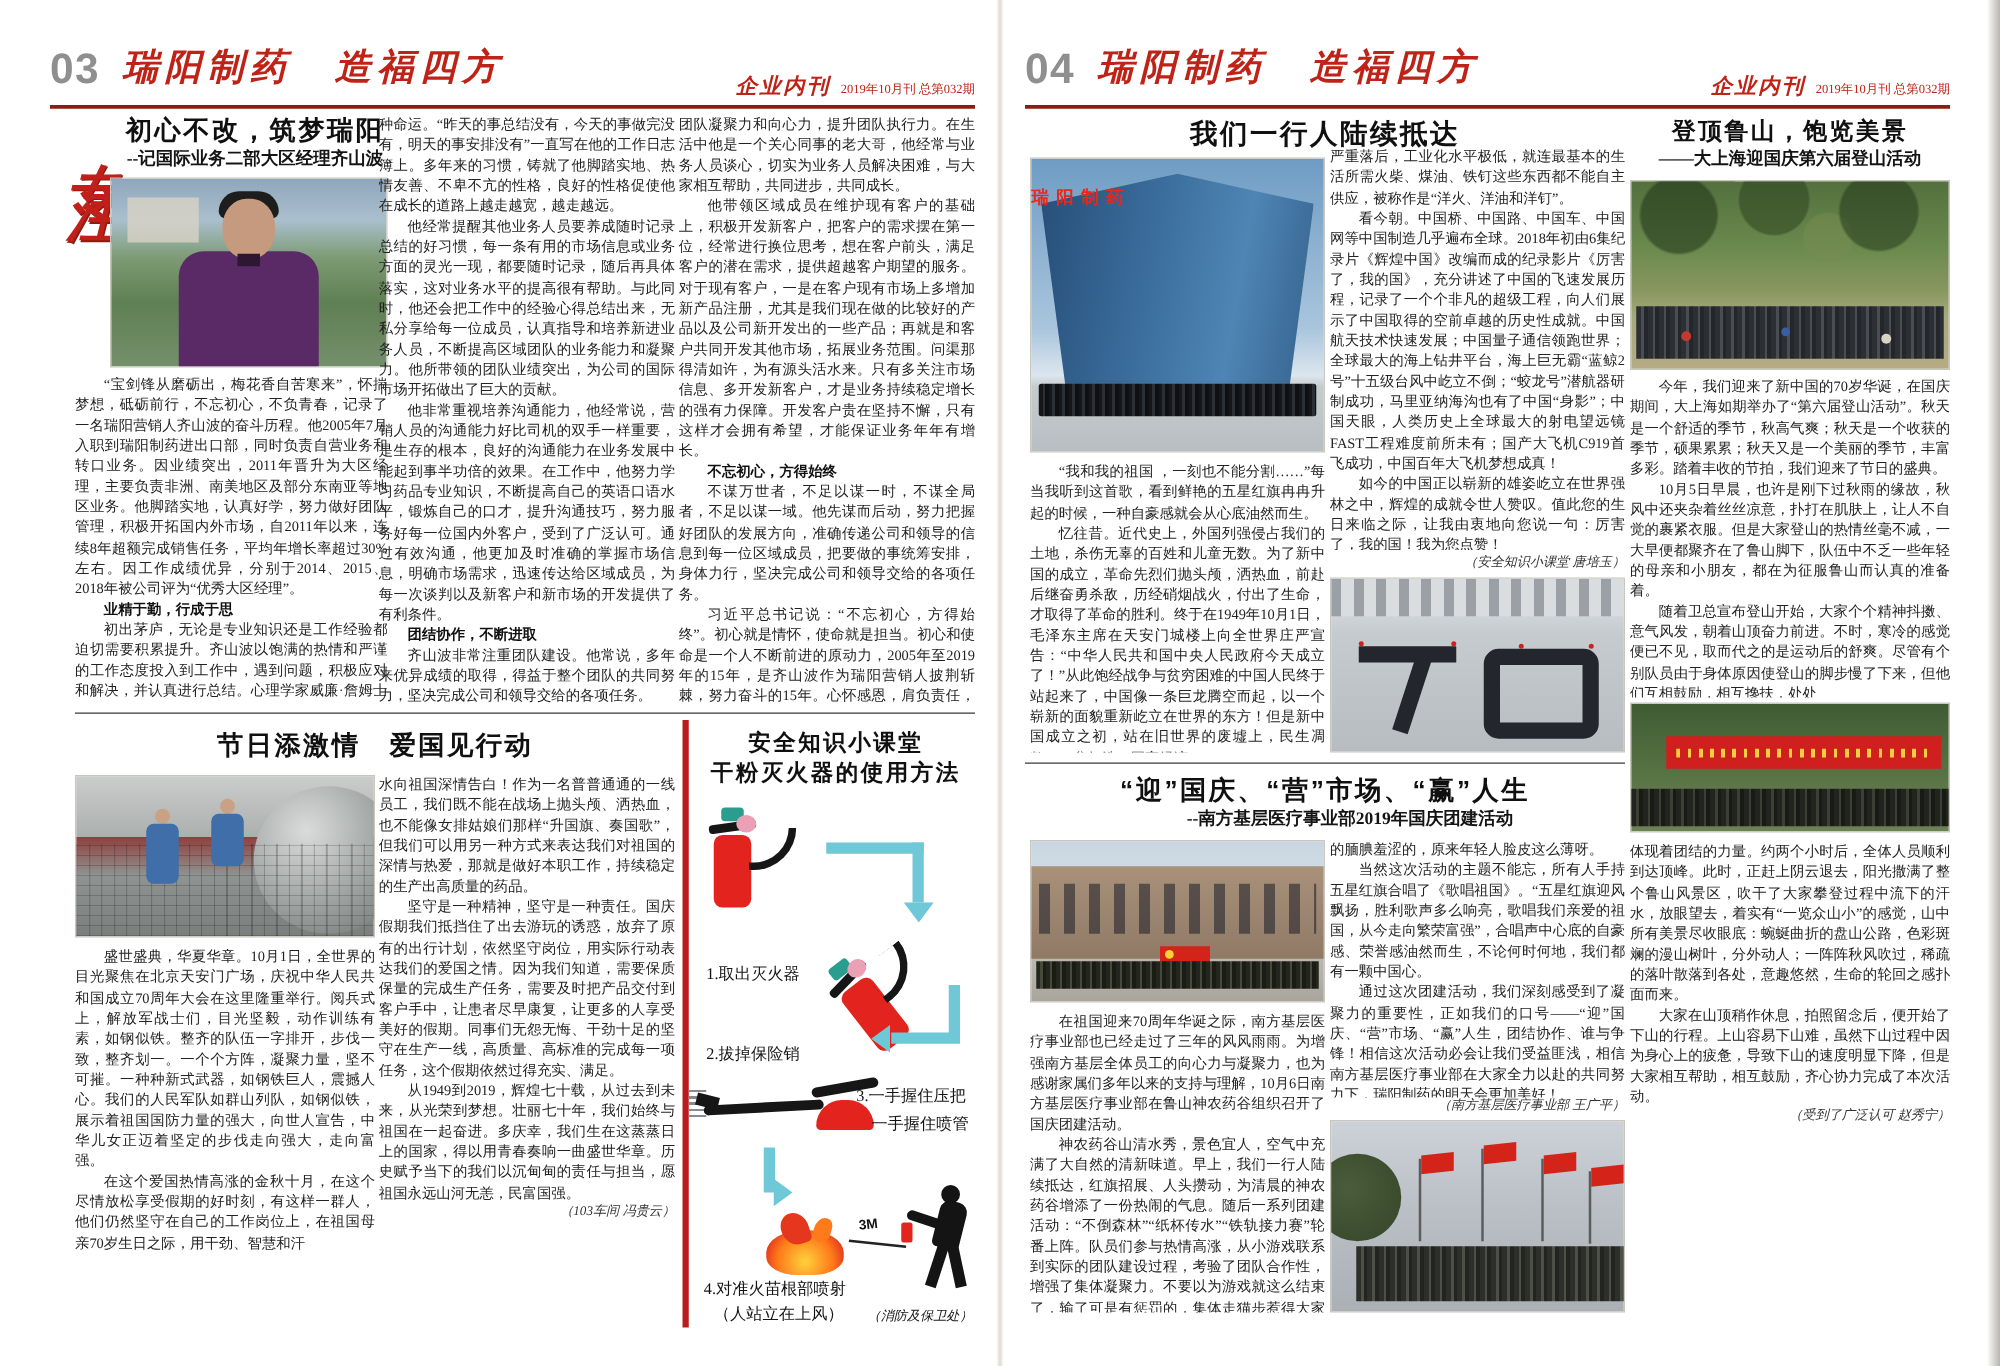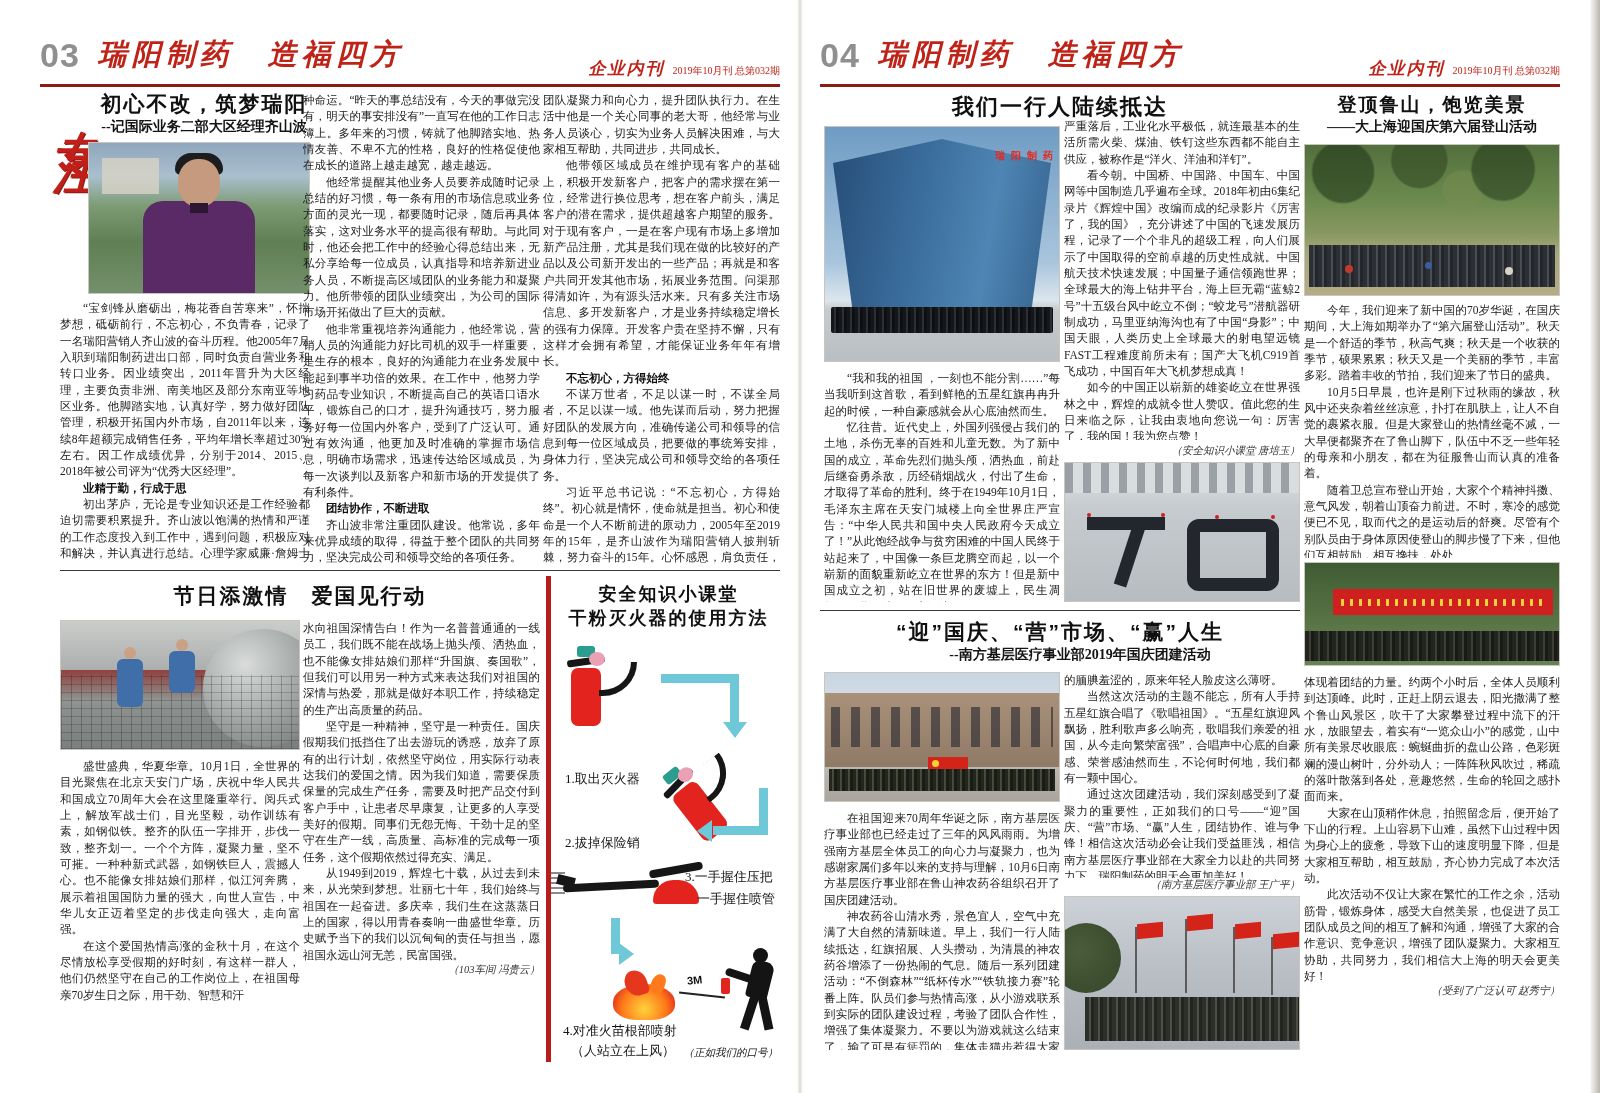--- a/index.html
+++ b/index.html
@@ -41,21 +41,21 @@
 
   .ph-factory{background:linear-gradient(180deg,#cbcdcb,#abafad 38%,#90403d 0,#8f9492 62%,#7a7f7d)}
   .ph-factory .tank{position:absolute;right:-24px;top:8px;width:120px;height:118px;border-radius:50%;background:radial-gradient(circle at 35% 30%,#d9dcdb,#949997 62%,#6e7371)}
   .ph-factory .grid{position:absolute;left:0;right:0;bottom:0;height:58%;background:repeating-linear-gradient(90deg,rgba(0,0,0,.22) 0 1px,transparent 1px 10px),repeating-linear-gradient(0deg,rgba(0,0,0,.18) 0 1px,transparent 1px 8px)}
   .worker{position:absolute}
   .worker .w-head{width:12px;height:12px;border-radius:50%;background:#caa184;margin-left:7px}
   .worker .w-body{width:26px;height:48px;border-radius:6px;background:#3f6ea8}
 
   .ph-building{background:linear-gradient(180deg,#6f9cc4,#a9c5dd 58%,#dbe6ee 74%,#c6cbce 78%,#b9bec2 100%)}
   .ph-building .bld{position:absolute;left:8px;right:8px;top:12px;height:172px;clip-path:polygon(0 14%,50% 0,100% 14%,91% 100%,9% 100%);background:linear-gradient(100deg,#274e79,#3c6f9e 42%,#4e85b4 70%,#35618c),repeating-linear-gradient(0deg,rgba(255,255,255,.10) 0 2px,transparent 2px 10px)}
-  .ph-building .sign{position:absolute;left:0;right:0;top:22px;text-align:right;color:#e8271d;font-weight:bold;font-size:10px;letter-spacing:6px}
+  .ph-building .sign{position:absolute;left:0;right:0;top:22px;text-align:left;color:#e8271d;font-weight:bold;font-size:14px;letter-spacing:6px}
   .ph-building .crowd{position:absolute;left:6px;right:6px;bottom:28px;height:26px;background:repeating-linear-gradient(90deg,#15171b 0 3px,#2b2f36 3px 5px,#0e1013 5px 8px);border-radius:2px}
 
   .ph-f70{background:linear-gradient(180deg,#e2e5e8,#c6cbcf 32%,#b7bcc0)}
   .ph-f70 .hall{position:absolute;left:0;right:0;top:0;height:30px;background:repeating-linear-gradient(90deg,#9aa0a6 0 8px,#d9dde0 8px 18px)}
   .ph-f70 .bar{position:absolute;background:#23262c}
   .ph-f70 .dotr{position:absolute;width:4px;height:4px;background:#cf1f1f;border-radius:50%}
   .ph-f70 .zero{position:absolute;right:20px;top:56px;width:92px;height:72px;border:13px solid #23262c;border-radius:12px}
 
   .ph-lushan{background:linear-gradient(180deg,#53703d,#6b8a4e 36%,#87975f 58%,#a6a87c 72%,#b5ab84),radial-gradient(circle at 20% 20%,#3f5a30 0 18%,transparent 19%)}
   .ph-lushan .leaves{position:absolute;inset:0;background:radial-gradient(circle at 15% 18%,rgba(30,50,22,.55) 0 12%,transparent 13%),radial-gradient(circle at 45% 10%,rgba(40,62,28,.5) 0 14%,transparent 15%),radial-gradient(circle at 78% 16%,rgba(30,50,22,.5) 0 13%,transparent 14%),radial-gradient(circle at 62% 30%,rgba(120,140,80,.5) 0 10%,transparent 11%)}
@@ -180,21 +180,21 @@
         <div class="w-head"></div>
         <div class="w-body"></div>
       </div>
     <div class="worker" style="left:108px;top:18px">
         <div class="w-head"></div>
         <div class="w-body" style="height:42px"></div>
       </div>
   </div>
 
   <div class="abs col" style="left:60px;top:758px;width:240px;height:292px">
-    <p>盛世盛典，华夏华章。10月1日，全世界的目光聚焦在北京天安门广场，庆祝中华人民共和国成立70周年大会在这里隆重举行。阅兵式上，解放军战士们，目光坚毅，动作训练有素，如钢似铁。整齐的队伍一字排开，步伐一致，整齐划一。一个个方阵，凝聚力量，坚不可摧。一种种新式武器，如钢铁巨人，震撼人心。也不能像女排姑娘们那样，似江河奔腾，展示着祖国国防力量的强大，向世人宣告，中华儿女正迈着坚定的步伐走向强大，走向富强。</p>
+    <p>盛世盛典，华夏华章。10月1日，全世界的目光聚焦在北京天安门广场，庆祝中华人民共和国成立70周年大会在这里隆重举行。阅兵式上，解放军战士们，目光坚毅，动作训练有素，如钢似铁。整齐的队伍一字排开，步伐一致，整齐划一。一个个方阵，凝聚力量，坚不可摧。一种种新式武器，如钢铁巨人，震撼人心。我们的人民军队如群山列队，如钢似铁，展示着祖国国防力量的强大，向世人宣告，中华儿女正迈着坚定的步伐走向强大，走向富强。</p>
     <p>在这个爱国热情高涨的金秋十月，在这个尽情放松享受假期的好时刻，有这样一群人，他们仍然坚守在自己的工作岗位上，在祖国母亲70岁生日之际，用干劲、智慧和汗</p>
   </div>
   <div class="abs col" style="left:303px;top:620px;width:237px;height:430px">
     <p class="cont">水向祖国深情告白！作为一名普普通通的一线员工，我们既不能在战场上抛头颅、洒热血，也不能像女排姑娘们那样“升国旗、奏国歌”，但我们可以用另一种方式来表达我们对祖国的深情与热爱，那就是做好本职工作，持续稳定的生产出高质量的药品。</p>
     <p>坚守是一种精神，坚守是一种责任。国庆假期我们抵挡住了出去游玩的诱惑，放弃了原有的出行计划，依然坚守岗位，用实际行动表达我们的爱国之情。因为我们知道，需要保质保量的完成生产任务，需要及时把产品交付到客户手中，让患者尽早康复，让更多的人享受美好的假期。同事们无怨无悔、干劲十足的坚守在生产一线，高质量、高标准的完成每一项任务，这个假期依然过得充实、满足。</p>
     <p>从1949到2019，辉煌七十载，从过去到未来，从光荣到梦想。壮丽七十年，我们始终与祖国在一起奋进。多庆幸，我们生在这蒸蒸日上的国家，得以用青春奏响一曲盛世华章。历史赋予当下的我们以沉甸甸的责任与担当，愿祖国永远山河无恙，民富国强。</p>
     <p class="byline">（103车间 冯贵云）</p>
   </div>
 
   <div class="abs safety" style="left:546px;top:576px;width:234px;height:486px">
@@ -248,21 +248,21 @@
         <div class="s-head"></div>
           <div class="s-body"></div>
           <div class="s-arm"></div>
           <div class="s-leg1"></div>
           <div class="s-leg2"></div>
           <div class="s-ext"></div>
       </div>
 
       <div class="step-label" style="left:6px;top:392px">4.对准火苗根部喷射</div>
       <div class="step-label" style="left:14px;top:412px">（人站立在上风）</div>
-      <div class="step-label byline" style="right:2px;top:414px;font-size:10.5px">（正如我们的口号）</div>
+      <div class="step-label byline" style="right:2px;top:414px;font-size:10.5px">（消防及保卫处）</div>
     </div>
   </div>
 
   <div class="abs" style="left:820px;top:36px;width:740px;height:46px">
     <span class="pageno">04</span>
     <span class="brand">瑞阳制药　造福四方</span>
     <span class="issue">
       <span class="issue-name">企业内刊</span>
       <span class="issue-info">2019年10月刊 总第032期</span>
     </span>
@@ -357,19 +357,18 @@
   <div class="photo ph-banner" style="left:1304px;top:562px;width:256px;height:104px">
     <div class="band">
         <i></i>
       </div>
     <div class="crowd"></div>
   </div>
 
   <div class="abs col" style="left:1304px;top:674px;width:256px;height:380px">
     <p class="cont">体现着团结的力量。约两个小时后，全体人员顺利到达顶峰。此时，正赶上阴云退去，阳光撒满了整个鲁山风景区，吹干了大家攀登过程中流下的汗水，放眼望去，着实有“一览众山小”的感觉，山中所有美景尽收眼底：蜿蜒曲折的盘山公路，色彩斑斓的漫山树叶，分外动人；一阵阵秋风吹过，稀疏的落叶散落到各处，意趣悠然，生命的轮回之感扑面而来。</p>
     <p>大家在山顶稍作休息，拍照留念后，便开始了下山的行程。上山容易下山难，虽然下山过程中因为身心上的疲惫，导致下山的速度明显下降，但是大家相互帮助，相互鼓励，齐心协力完成了本次活动。</p>
-    <p>此次活动不仅让大家在繁忙的工作之余，活动筋骨，锻炼身体，感受大自然美景，也促进了员工团队成员之间的相互了解和沟通，增强了大家的合作意识、竞争意识，增强了团队凝聚力。大家相互协助，共同努力，我们相信大上海的明天会更美好！</p>
     <p class="byline">（受到了广泛认可 赵秀宁）</p>
   </div>
 
   <div class="abs fold"></div>
   <div class="abs scan-edge"></div>
 </div>
 
 </body></html>

